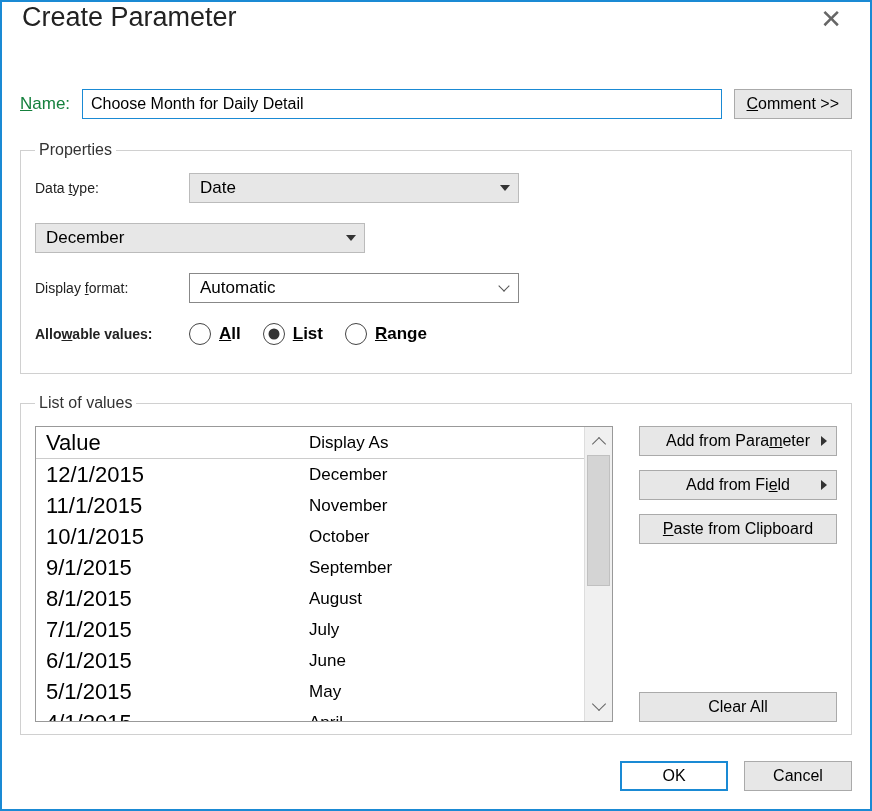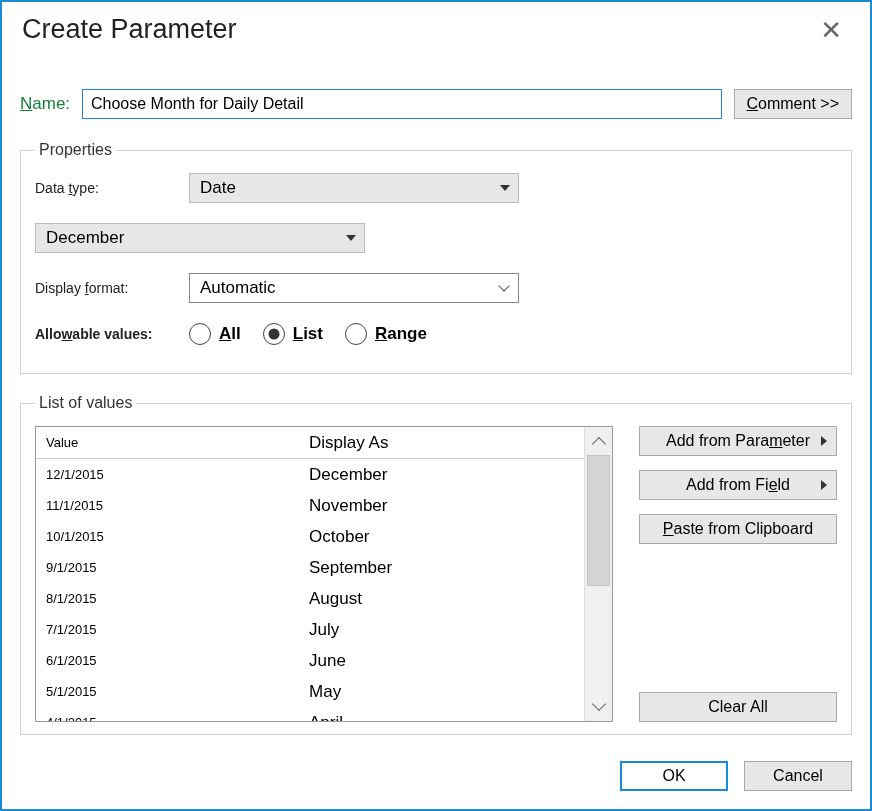--- a/index.html
+++ b/index.html
@@ -15,21 +15,21 @@
     height: 811px;
     border: 2px solid #1a8ad4;
     background: #fff;
     position: relative;
     display: flex;
     flex-direction: column;
   }
   .titlebar {
     height: 58px;
     display: flex;
-    align-items: center;
+    align-items: flex-start;
     justify-content: space-between;
     padding: 0 18px 0 20px;
   }
   .title {
     font-size: 27px;
     font-weight: 400;
     color: #222;
   }
   .close-x {
     font-size: 26px;
@@ -176,21 +176,21 @@
   .grid {
     flex:1;
     overflow:hidden;
   }
   .grid-header {
     display:flex;
     border-bottom: 1px solid #ccc;
     height:32px;
     align-items:center;
   }
-  .col-value { width: 48%; padding-left:10px; font-size:13px;}
+  .col-value { width: 48%; padding-left:10px; font-size:22px;}
   .col-display { width: 52%; padding-left:10px; font-size:17px;}
   .grid-body { }
   .grid-row {
     display:flex;
     height:31px;
     align-items:center;
     font-size:17px;
   }
   .scrollbar {
     width: 28px;

